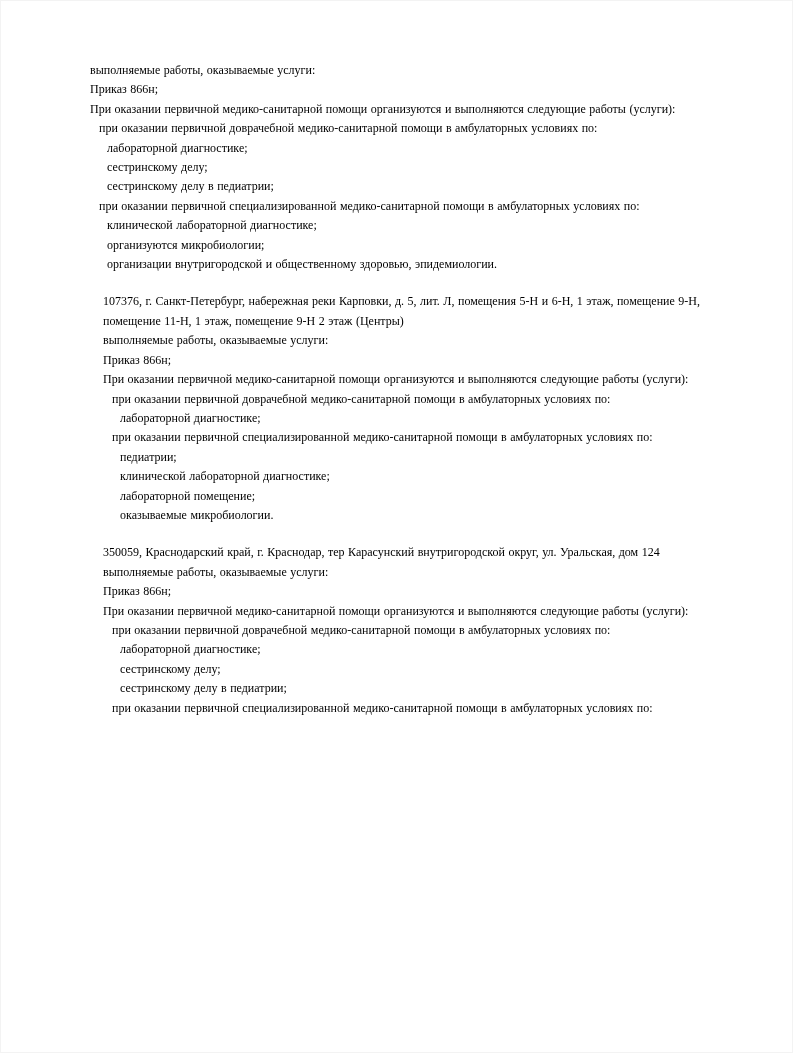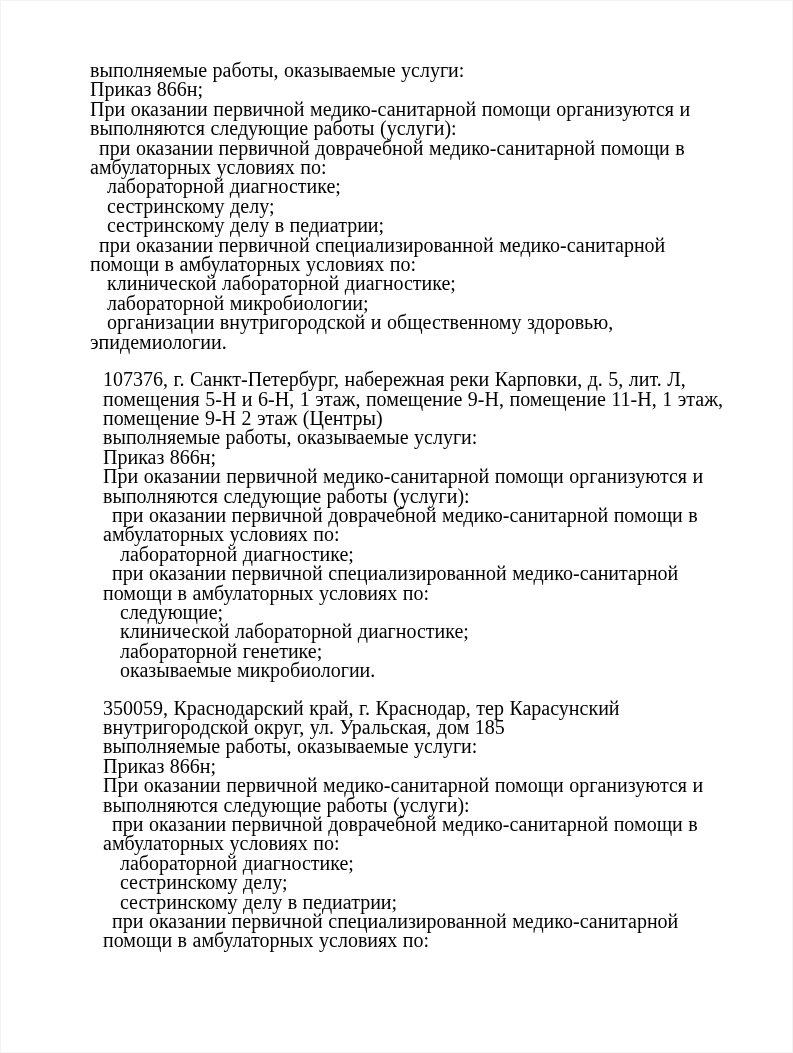--- a/index.html
+++ b/index.html
@@ -15,21 +15,21 @@
     background: #ffffff;
     overflow: hidden;
     box-shadow: inset 0 0 0 1px #f3f3f3;
   }
   .content {
     position: absolute;
     left: 90px;
     top: 61px;
     width: 644px;
     font-family: "Liberation Serif", "DejaVu Serif", serif;
-    font-size: 20px;
+    font-size: 12px;
     line-height: 19.4px;
     color: #000000;
     text-align: left;
   }
   .section { margin: 0; }
   .section + .section { margin-top: 18px; margin-left: 13px; }
   .para {
     margin: 0;
     padding: 0;
     text-indent: 0;
@@ -46,38 +46,38 @@
       <div class="section">
         <p class="para i0">выполняемые работы, оказываемые услуги:</p>
         <p class="para i0">Приказ 866н;</p>
         <p class="para i0">При оказании первичной медико-санитарной помощи организуются и выполняются следующие работы (услуги):</p>
         <p class="para i1">при оказании первичной доврачебной медико-санитарной помощи в амбулаторных условиях по:</p>
         <p class="para i2">лабораторной диагностике;</p>
         <p class="para i2">сестринскому делу;</p>
         <p class="para i2">сестринскому делу в педиатрии;</p>
         <p class="para i1">при оказании первичной специализированной медико-санитарной помощи в амбулаторных условиях по:</p>
         <p class="para i2">клинической лабораторной диагностике;</p>
-        <p class="para i2">лабораторной микробиологии;</p>
+        <p class="para i2">организуются микробиологии;</p>
         <p class="para i2">организации внутригородской и общественному здоровью, эпидемиологии.</p>
       </div>
       <div class="section">
         <p class="para i0">107376, г. Санкт-Петербург, набережная реки Карповки, д. 5, лит. Л, помещения 5-Н и 6-Н, 1 этаж, помещение 9-Н, помещение 11-Н, 1 этаж, помещение 9-Н 2 этаж (Центры)</p>
         <p class="para i0">выполняемые работы, оказываемые услуги:</p>
         <p class="para i0">Приказ 866н;</p>
         <p class="para i0">При оказании первичной медико-санитарной помощи организуются и выполняются следующие работы (услуги):</p>
         <p class="para i1">при оказании первичной доврачебной медико-санитарной помощи в амбулаторных условиях по:</p>
         <p class="para i2">лабораторной диагностике;</p>
         <p class="para i1">при оказании первичной специализированной медико-санитарной помощи в амбулаторных условиях по:</p>
-        <p class="para i2">следующие;</p>
+        <p class="para i2">педиатрии;</p>
         <p class="para i2">клинической лабораторной диагностике;</p>
-        <p class="para i2">лабораторной генетике;</p>
+        <p class="para i2">лабораторной помещение;</p>
         <p class="para i2">оказываемые микробиологии.</p>
       </div>
       <div class="section">
-        <p class="para i0">350059, Краснодарский край, г. Краснодар, тер Карасунский внутригородской округ, ул. Уральская, дом 185</p>
+        <p class="para i0">350059, Краснодарский край, г. Краснодар, тер Карасунский внутригородской округ, ул. Уральская, дом 124</p>
         <p class="para i0">выполняемые работы, оказываемые услуги:</p>
         <p class="para i0">Приказ 866н;</p>
         <p class="para i0">При оказании первичной медико-санитарной помощи организуются и выполняются следующие работы (услуги):</p>
         <p class="para i1">при оказании первичной доврачебной медико-санитарной помощи в амбулаторных условиях по:</p>
         <p class="para i2">лабораторной диагностике;</p>
         <p class="para i2">сестринскому делу;</p>
         <p class="para i2">сестринскому делу в педиатрии;</p>
         <p class="para i1">при оказании первичной специализированной медико-санитарной помощи в амбулаторных условиях по:</p>
       </div>
     </div>

